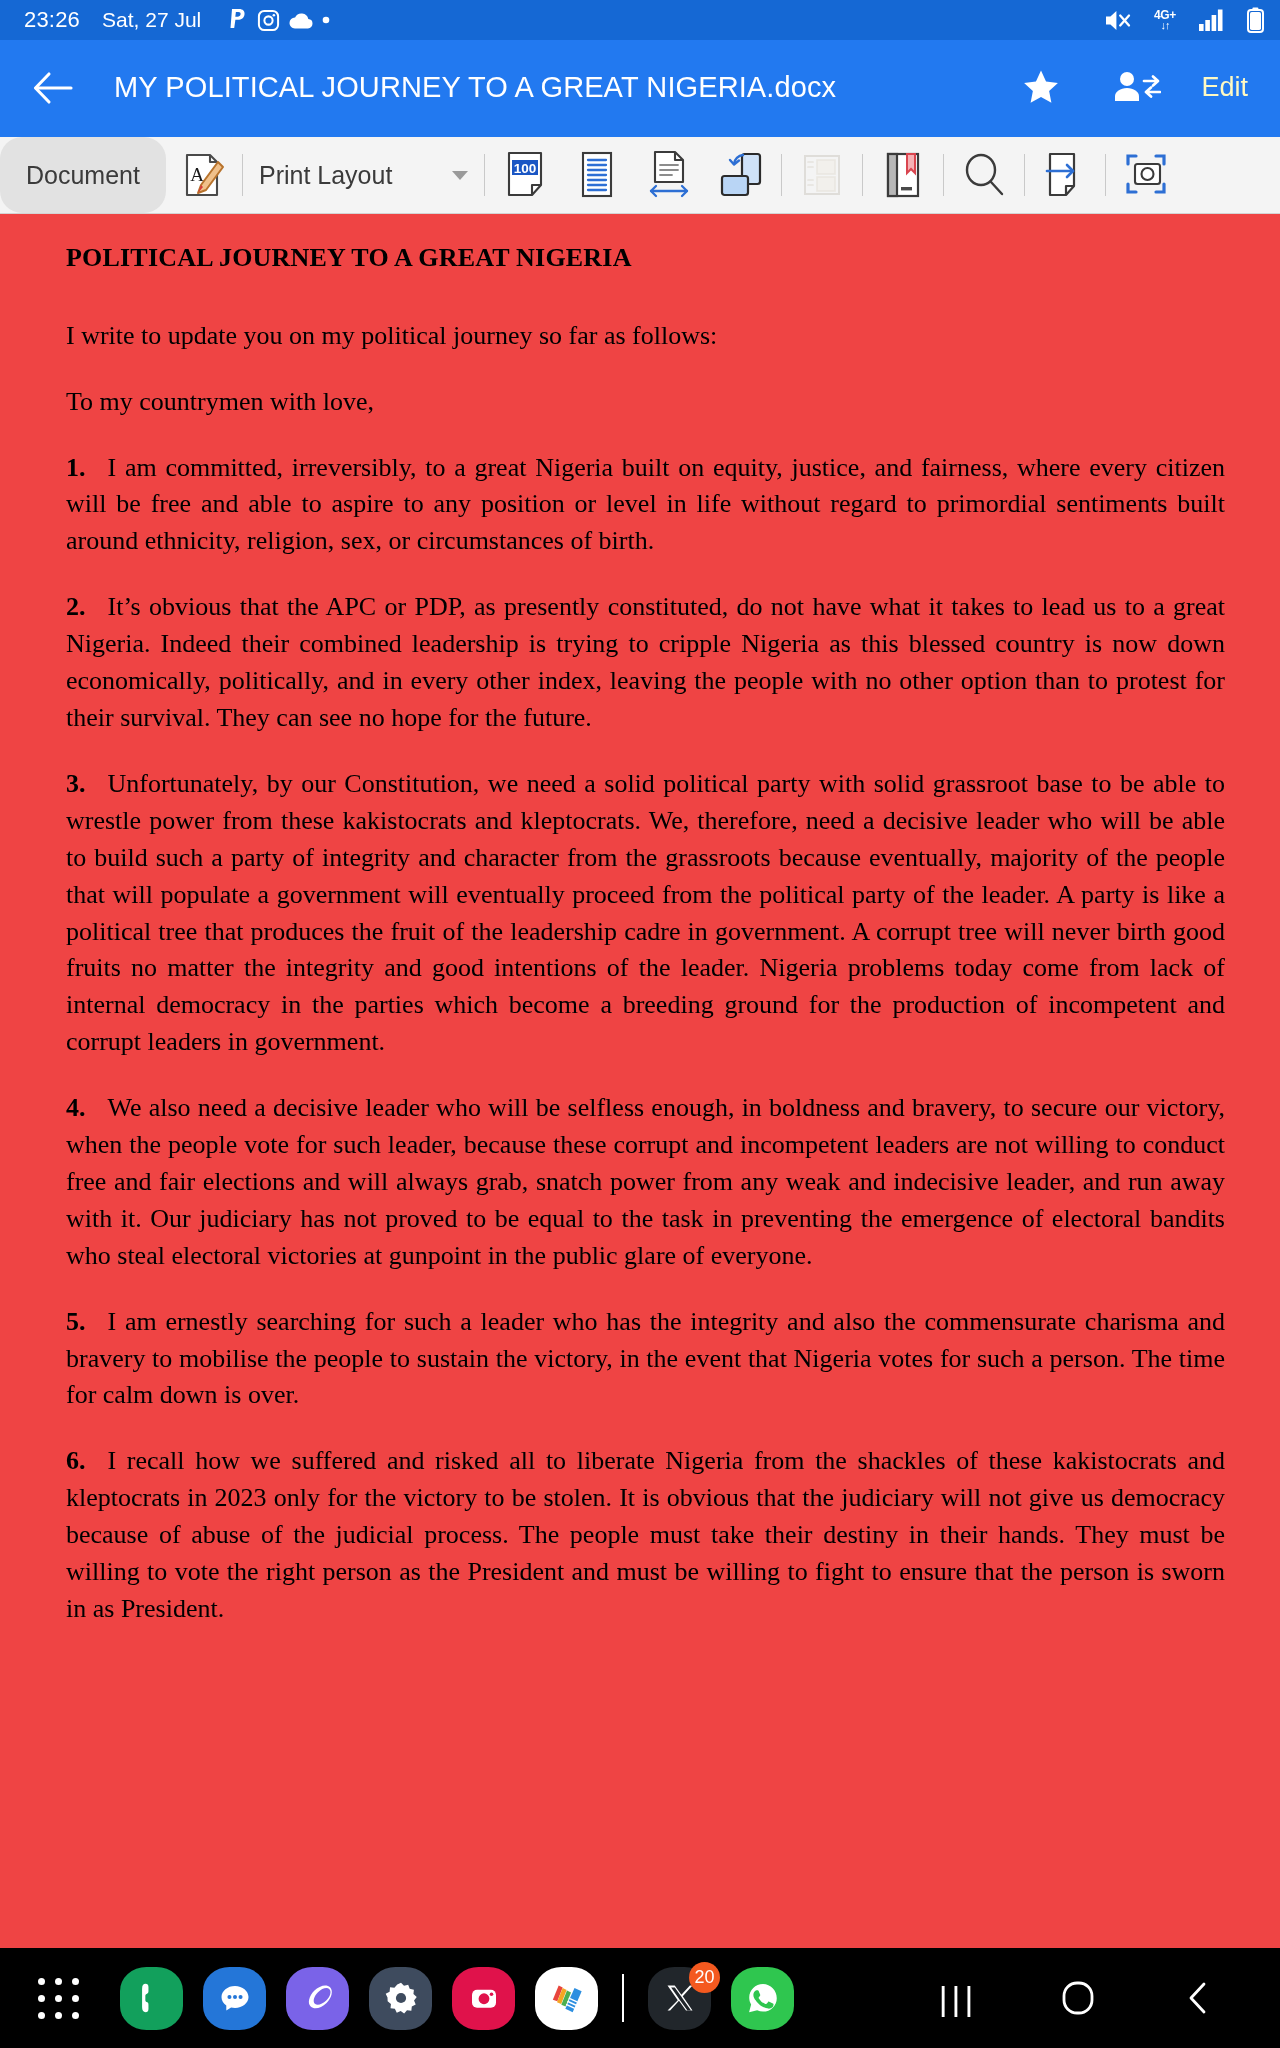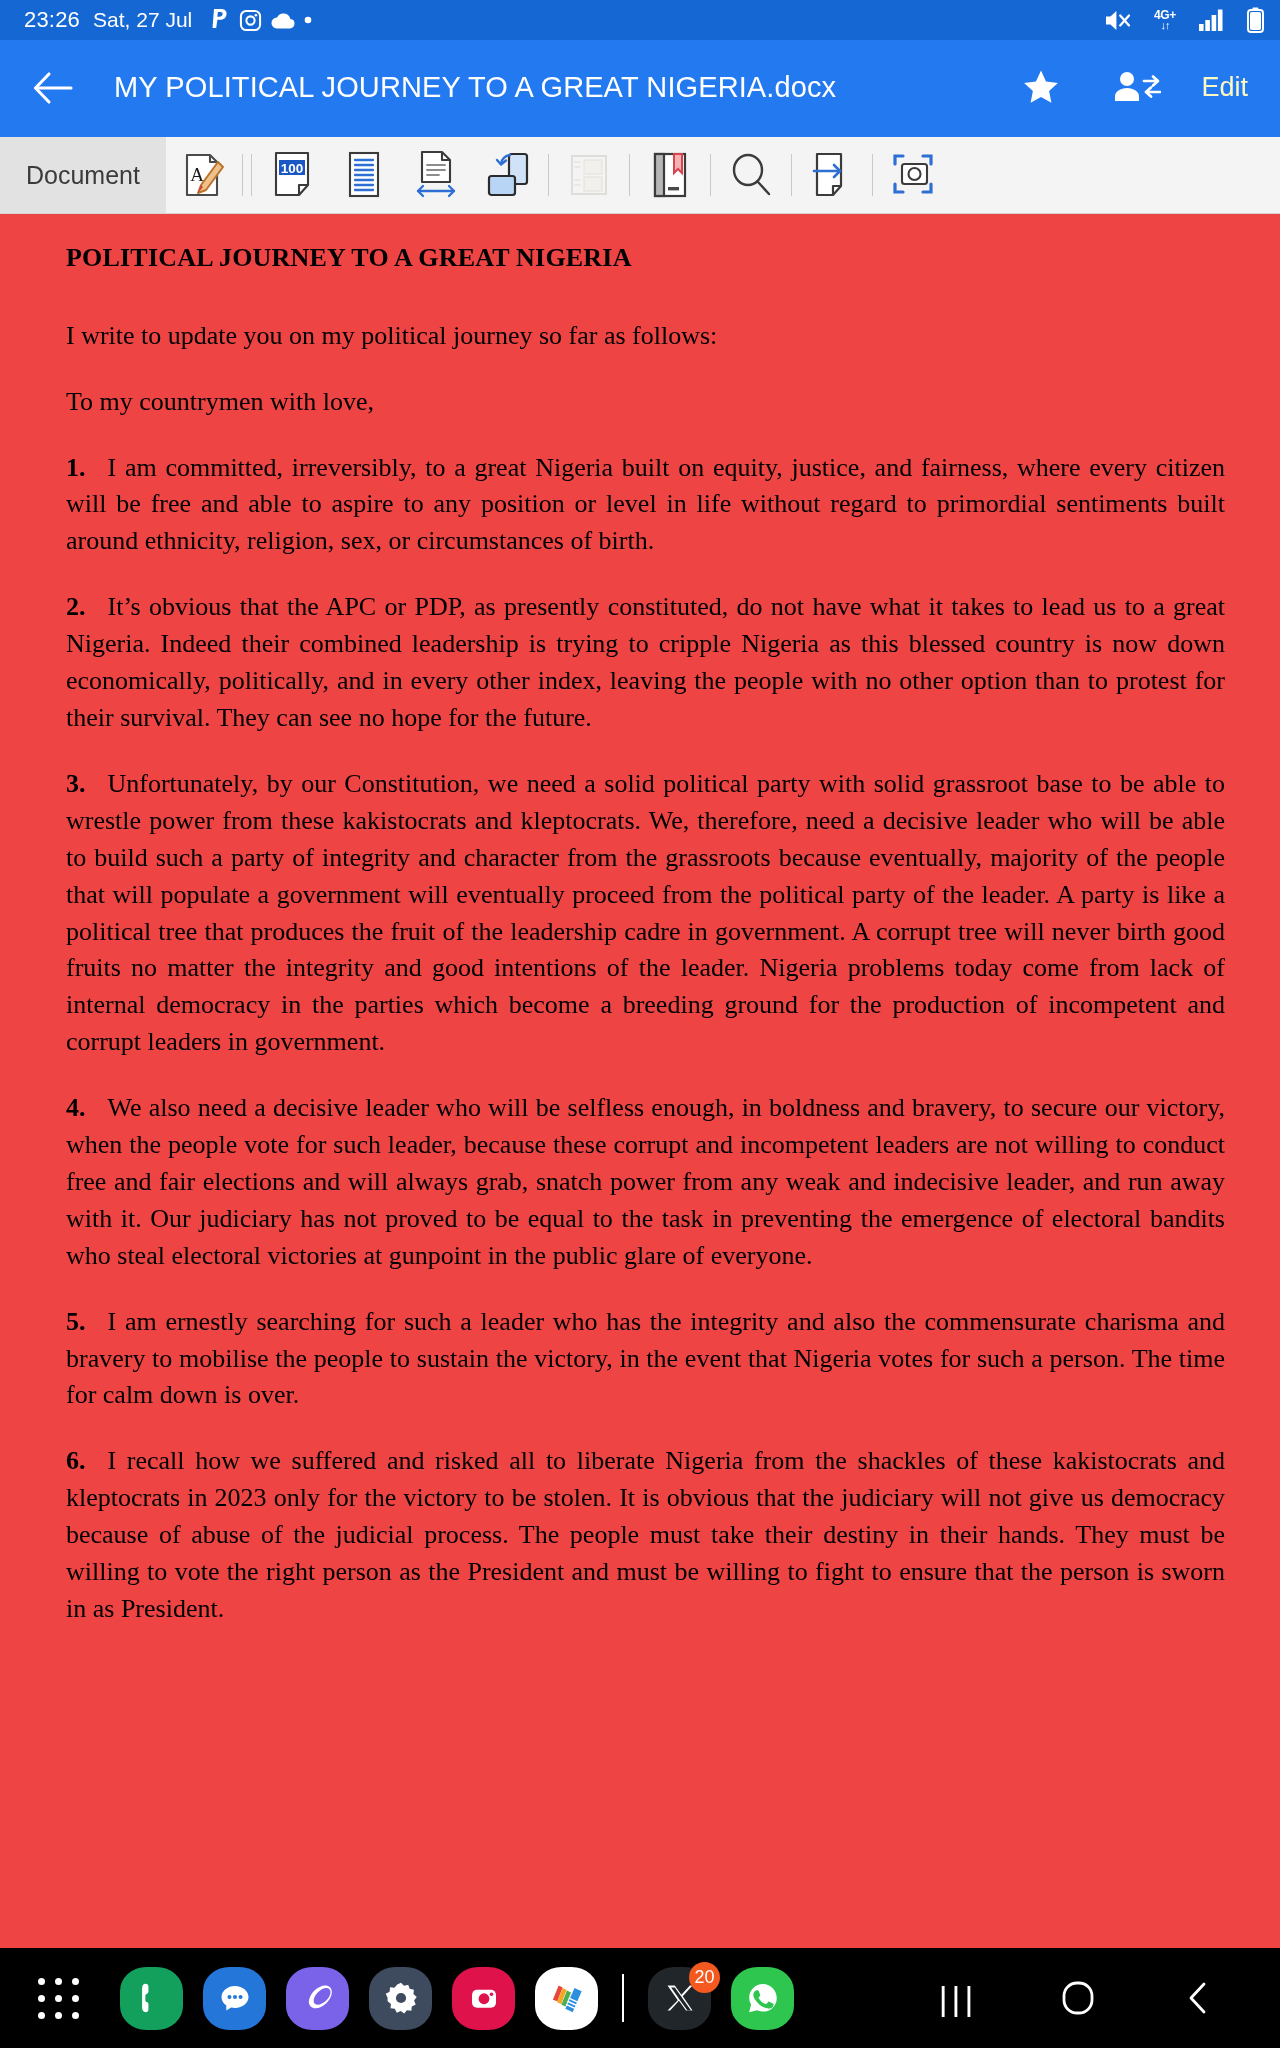--- a/index.html
+++ b/index.html
@@ -25,21 +25,21 @@
     background: #1568d4;
     display: flex;
     align-items: center;
     padding: 0 16px 0 24px;
     flex: 0 0 40px;
     color: #ffffff;
   }
   .status-left {
     display: flex;
     align-items: center;
-    gap: 8px;
+    gap: 17px;
   }
   .status-clock {
     font-size: 22px;
     letter-spacing: 0.2px;
     font-weight: 400;
     color: #ffffff;
   }
   .status-date {
     font-size: 21px;
     color: #ffffff;
@@ -126,20 +126,21 @@
   .tb-tab {
     background: #e2e2e2;
     display: flex;
     align-items: center;
     justify-content: center;
     padding: 0 26px;
     font-size: 25px;
     color: #3b3b3b;
     cursor: pointer;
     min-width: 163px;
+    border-radius: 22px;
   }
   .tb-iconbtn {
     display: flex;
     align-items: center;
     justify-content: center;
     width: 72px;
     cursor: pointer;
     flex: 0 0 auto;
   }
   .tb-layout {
@@ -376,20 +377,24 @@
         <path d="M8 4h23l7 7v33H8z" fill="#fff" stroke="#4a4a4a" stroke-width="2.1" stroke-linejoin="round"></path>
         <path d="M31 4v7h7" fill="none" stroke="#4a4a4a" stroke-width="2.1" stroke-linejoin="round"></path>
         <text x="18" y="30" font-family="Liberation Serif, serif" font-size="19" fill="#1a1a1a" text-anchor="middle">A</text>
         <path d="M39 11 22 34l-3 8 8-3 17-23z" fill="#f0c08a" stroke="#b8732c" stroke-width="2" stroke-linejoin="round"></path>
         <path d="M19 42l3-8 2 2z" fill="#d93a3a"></path>
       </svg>
     </div>
 
     <div class="tb-sep"></div>
 
+    <div class="tb-layout">
+      <span class="tb-layout-label">Print Layout</span>
+      <span class="caret"></span>
+    </div>
 
     <div class="tb-sep"></div>
 
     <div class="tb-iconbtn">
       <svg width="46" height="50" viewBox="0 0 46 50">
         <path d="M7 3h32v32l-9 10H7z" fill="#fff" stroke="#3b3b3b" stroke-width="2.1" stroke-linejoin="round"></path>
         <path d="M39 35h-9v10" fill="none" stroke="#3b3b3b" stroke-width="2.1" stroke-linejoin="round"></path>
         <rect x="10" y="10" width="26" height="15" fill="#1a56c4"></rect>
         <text x="23" y="22.5" font-family="Liberation Sans, sans-serif" font-size="13.5" fill="#fff" text-anchor="middle" font-weight="700">100</text>
       </svg>

